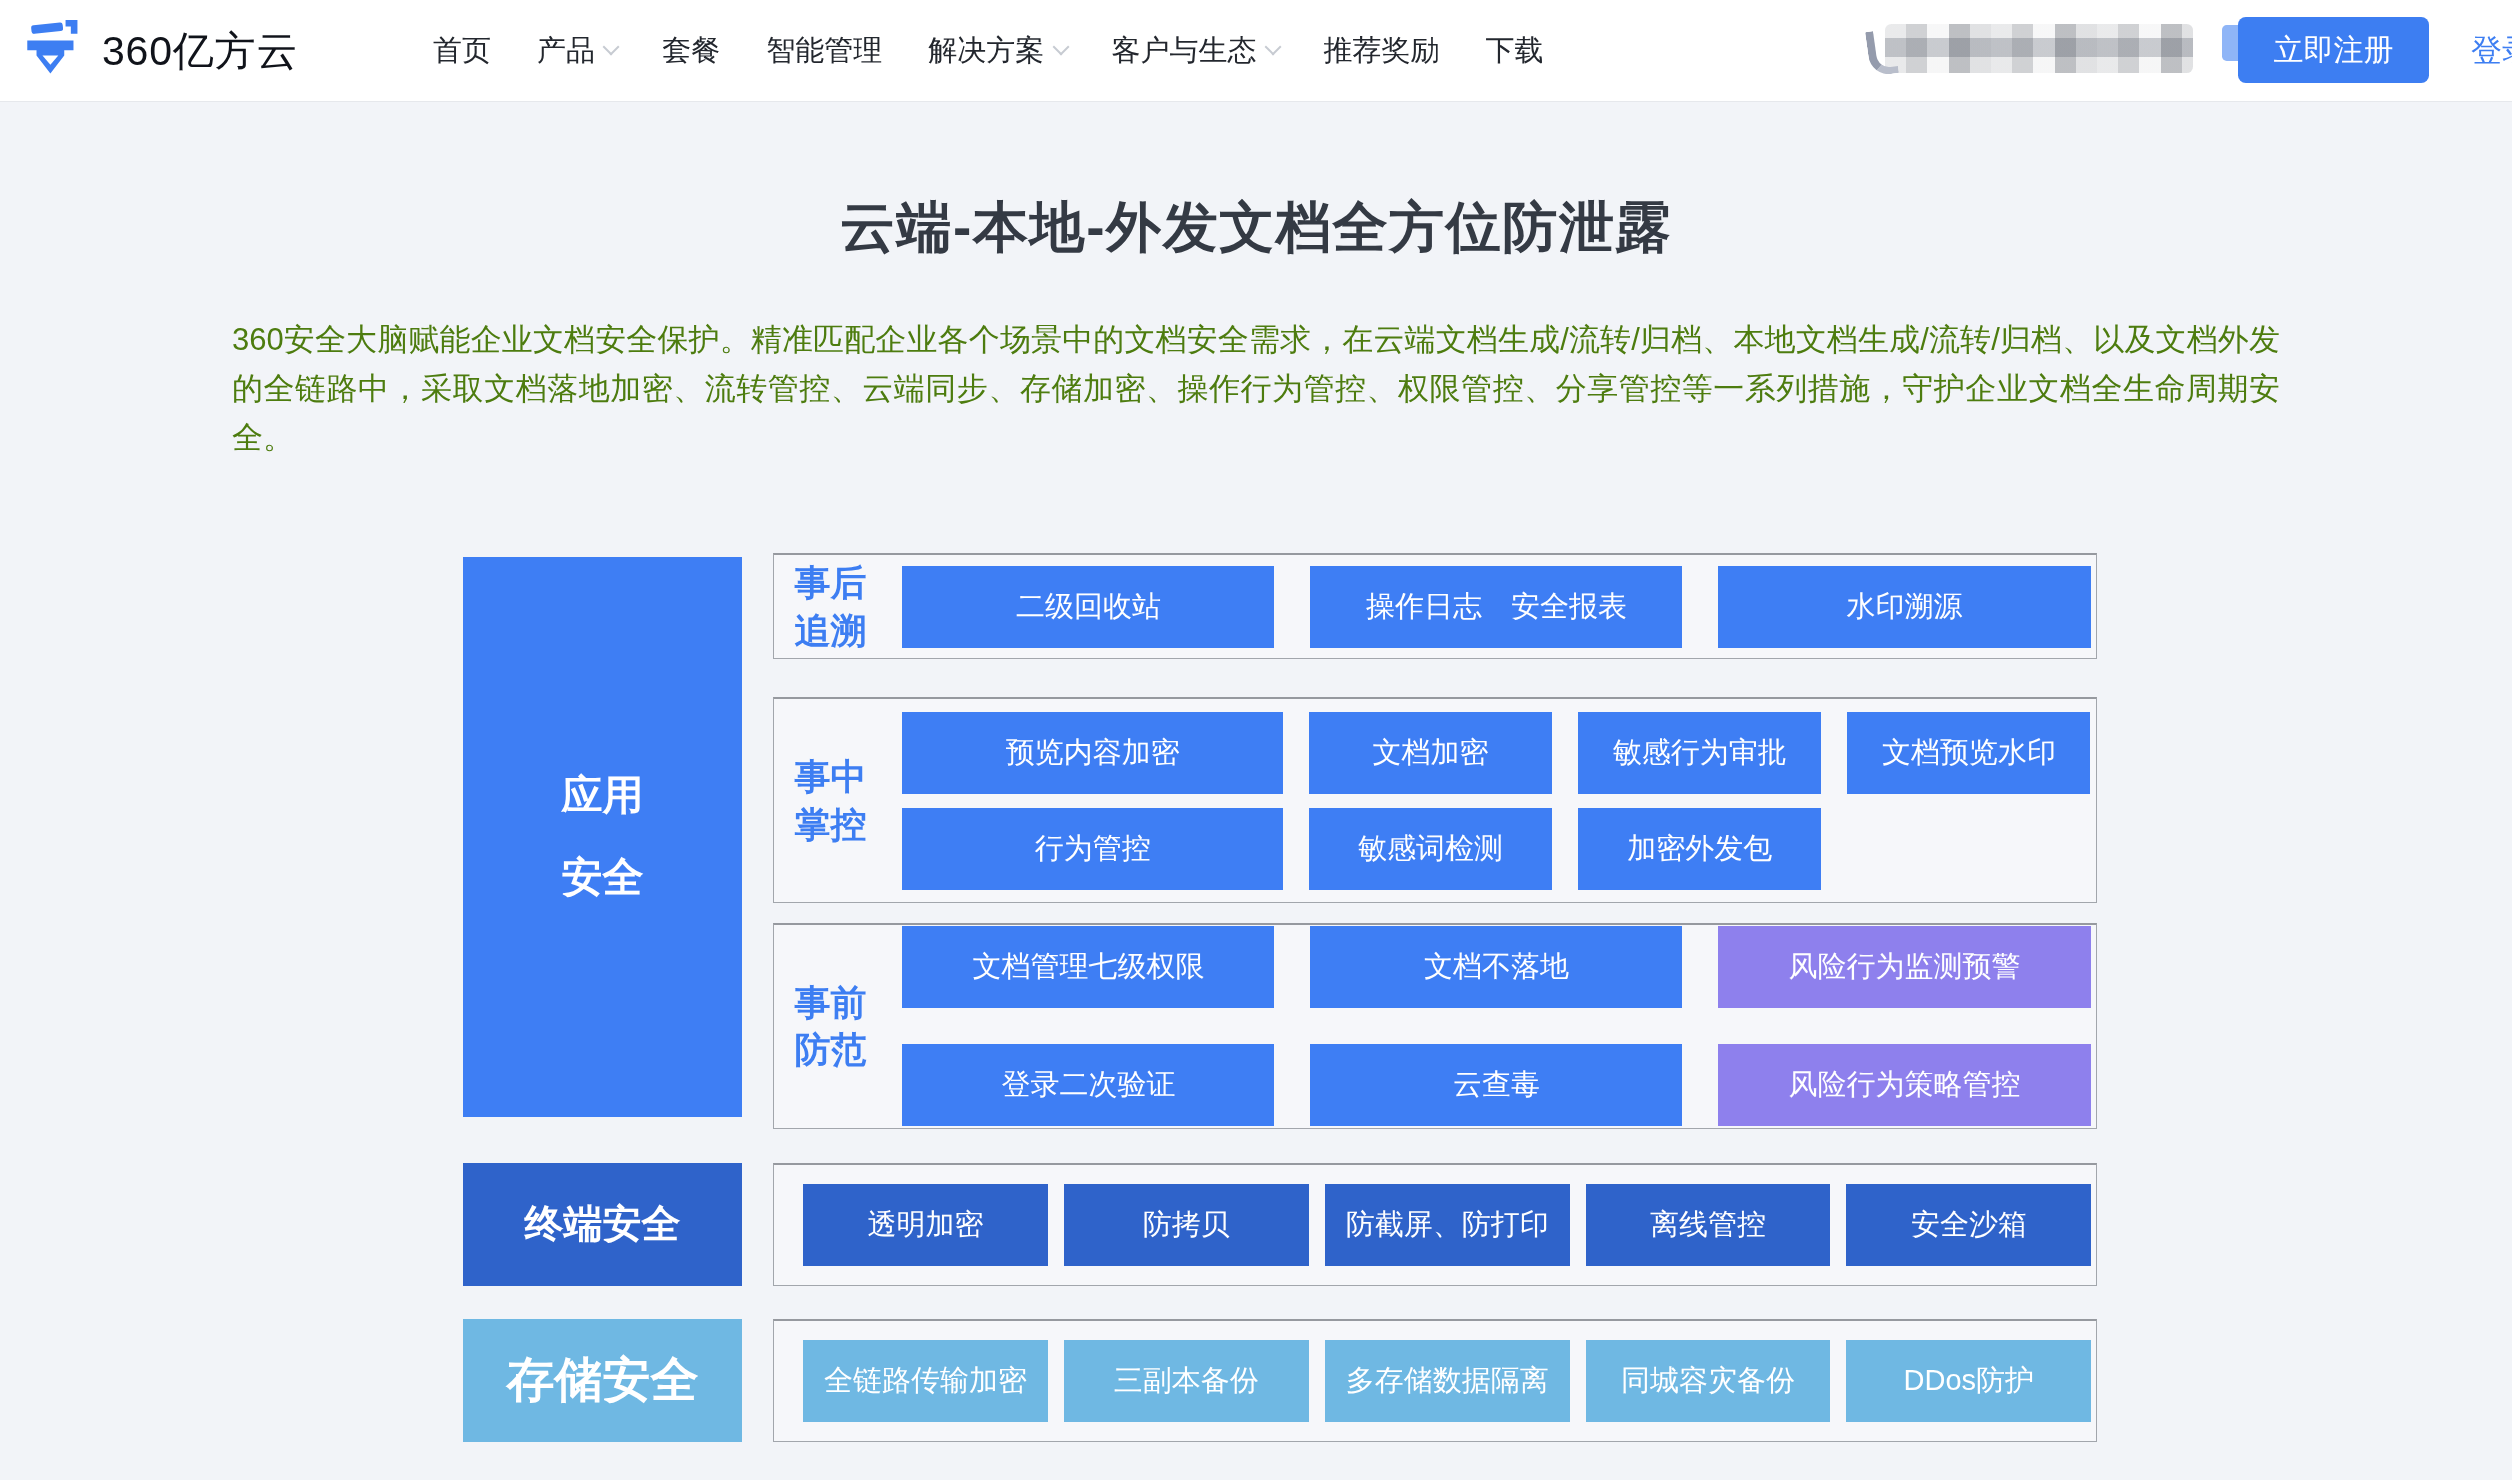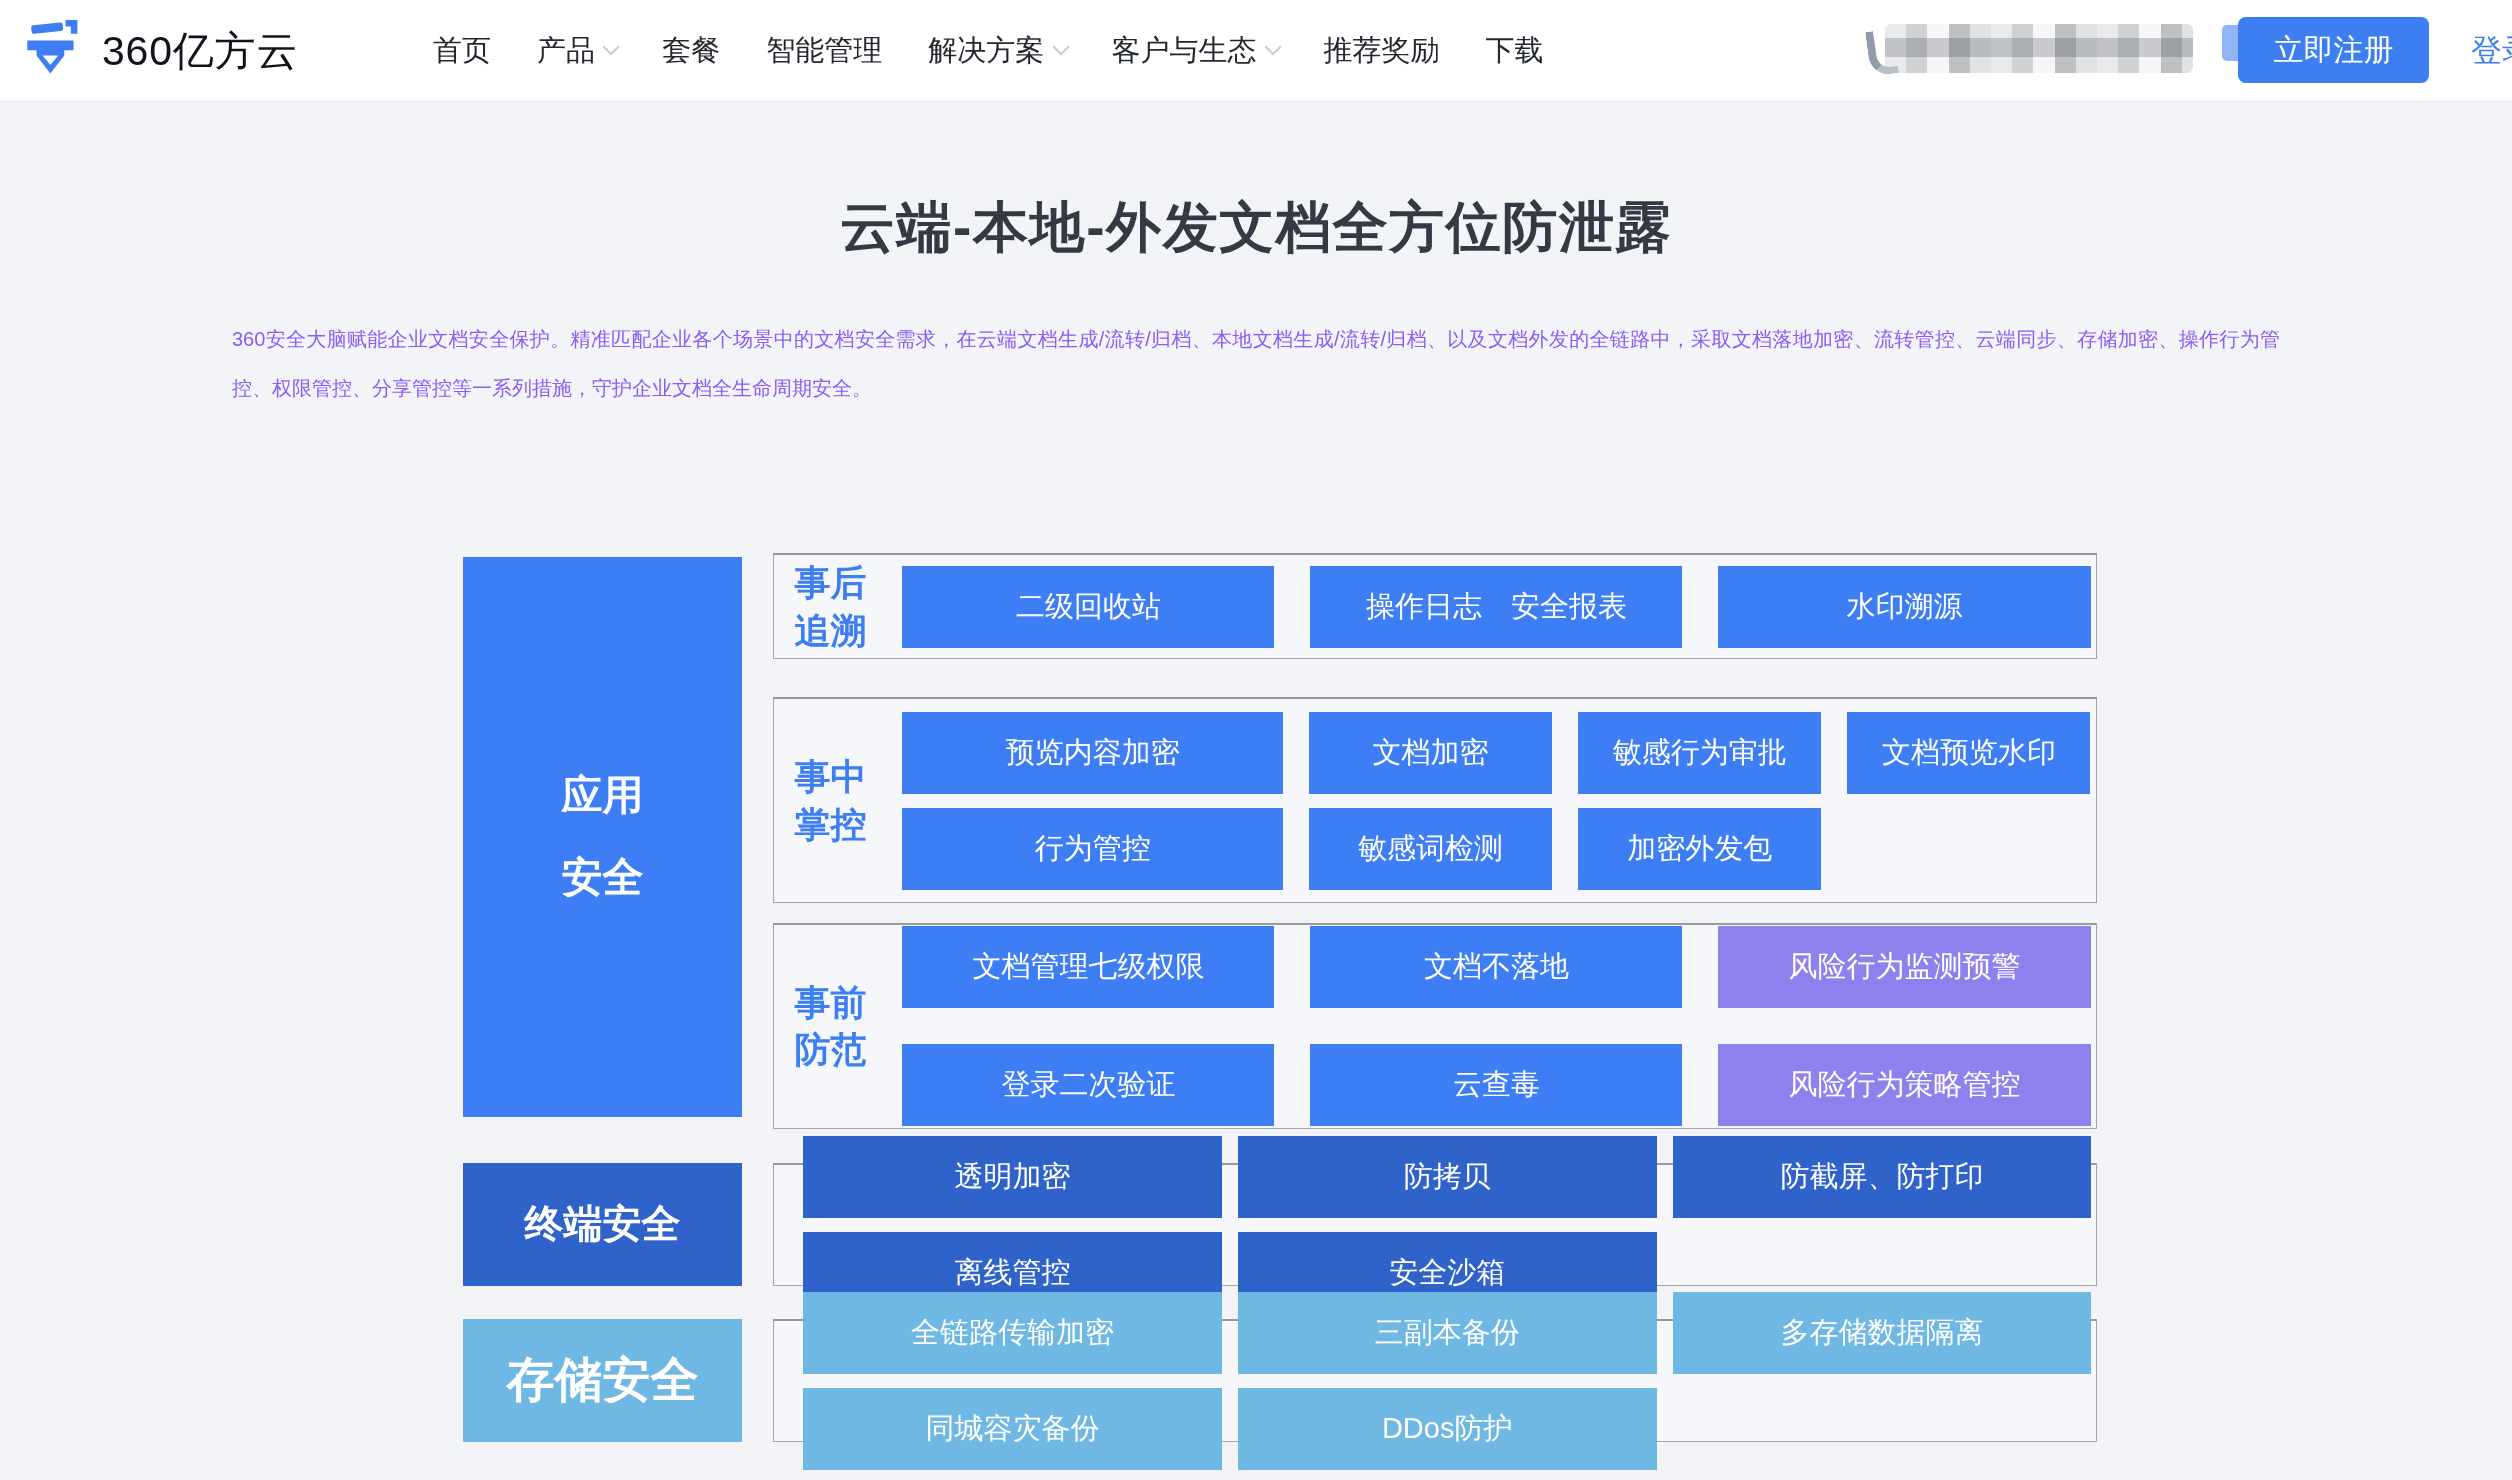--- a/index.html
+++ b/index.html
@@ -24,42 +24,42 @@
       repeating-linear-gradient(0deg, rgba(255,255,255,0.55) 0 16.5px, rgba(120,126,138,0.35) 16.5px 35px, rgba(255,255,255,0.25) 35px 49px);
   }
   .mosaic::before{content:"";position:absolute;left:-17.3px;top:6.3px;width:20.4px;height:38px;border-left:8.6px solid #949BAC;border-bottom:7px solid #B9BECB;border-radius:1.6px 0 0 20.4px;transform:rotate(-8deg);}
   .mosaic-tail{position:absolute;left:2222px;top:25px;width:27px;height:36px;background:#8FB5F7;border-radius:4.7px 0 0 4.7px;}
   .register-btn{position:absolute;left:2238px;top:17.3px;width:191px;height:66px;background:var(--c-accent);color:#fff;border:none;border-radius:7.8px;font-size:30px;font-family:inherit;display:flex;align-items:center;justify-content:center;cursor:pointer;}
   .login-link{position:absolute;left:2471px;top:0;height:102px;display:flex;align-items:center;font-size:31px;color:var(--c-accent);cursor:pointer;white-space:nowrap;}
 
   
   .hero{padding-top:89px;}
   .hero-title{text-align:center;font-size:55px;font-weight:700;color:#343A44;letter-spacing:1.6px;}
-  .hero-desc{width:2048px;margin:50px auto 0;font-size:20px;line-height:49px;color:#8b5cf6;text-align:justify;}
+  .hero-desc{width:2048px;margin:50px auto 0;font-size:31px;line-height:49px;color:#4d7c0f;text-align:justify;}
 
   
   .diagram{position:absolute;left:463px;top:553px;width:1634px;}
   .d-main{display:flex;}
   .side{display:flex;flex-direction:column;align-items:center;justify-content:center;color:#fff;font-weight:700;}
   .side.app{width:279px;height:560px;margin-top:3.9px;background:var(--c-blue);font-size:41px;gap:27px;}
   .side.terminal{width:279px;height:123px;background:var(--c-dark);font-size:39px;}
   .side.storage{width:279px;height:123px;background:var(--c-light);font-size:48px;}
   .groups-col{margin-left:31px;flex:1;display:flex;flex-direction:column;}
   .group{border:1.6px solid var(--border-gray);border-top:2.4px solid #96999F;background:#F6F7FA;display:flex;align-items:center;}
   .group-1{height:106px;}
   .group-2{height:206px;margin-top:38px;}
   .group-3{height:206px;margin-top:19.6px;}
   .g-label{width:82px;margin-left:20.4px;font-size:36px;font-weight:700;color:var(--c-accent);line-height:1.32;flex:none;}
   .g-tiles{flex:1;margin-left:26px;margin-right:5.5px;display:grid;column-gap:26px;row-gap:14px;}
   .cols-3{grid-template-columns:repeat(3,1fr);gap:36px;}
   .cols-4w{grid-template-columns:1.565fr 1fr 1fr 1fr;}
   .row-block{margin-top:34px;display:flex;}
   .row-block.last{margin-top:33px;}
   .group-flat{margin-left:31px;flex:1;height:123px;border:1.6px solid var(--border-gray);border-top:2.4px solid #96999F;background:#F6F7FA;display:flex;align-items:center;}
-  .g-tiles.flat{margin-left:29px;margin-right:4.7px;grid-template-columns:repeat(3,1fr);column-gap:16px;}
+  .g-tiles.flat{margin-left:29px;margin-right:4.7px;grid-template-columns:repeat(5,1fr);column-gap:16px;}
   .tile{height:82px;display:flex;align-items:center;justify-content:center;color:#fff;font-size:29px;white-space:nowrap;}
   .tile.blue{background:var(--c-blue);}
   .tile.purple{background:var(--c-purple);}
   .tile.dark{background:var(--c-dark);}
   .tile.light{background:var(--c-light);}
 </style>
 </head>
 <body>
 
 <div class="header">

